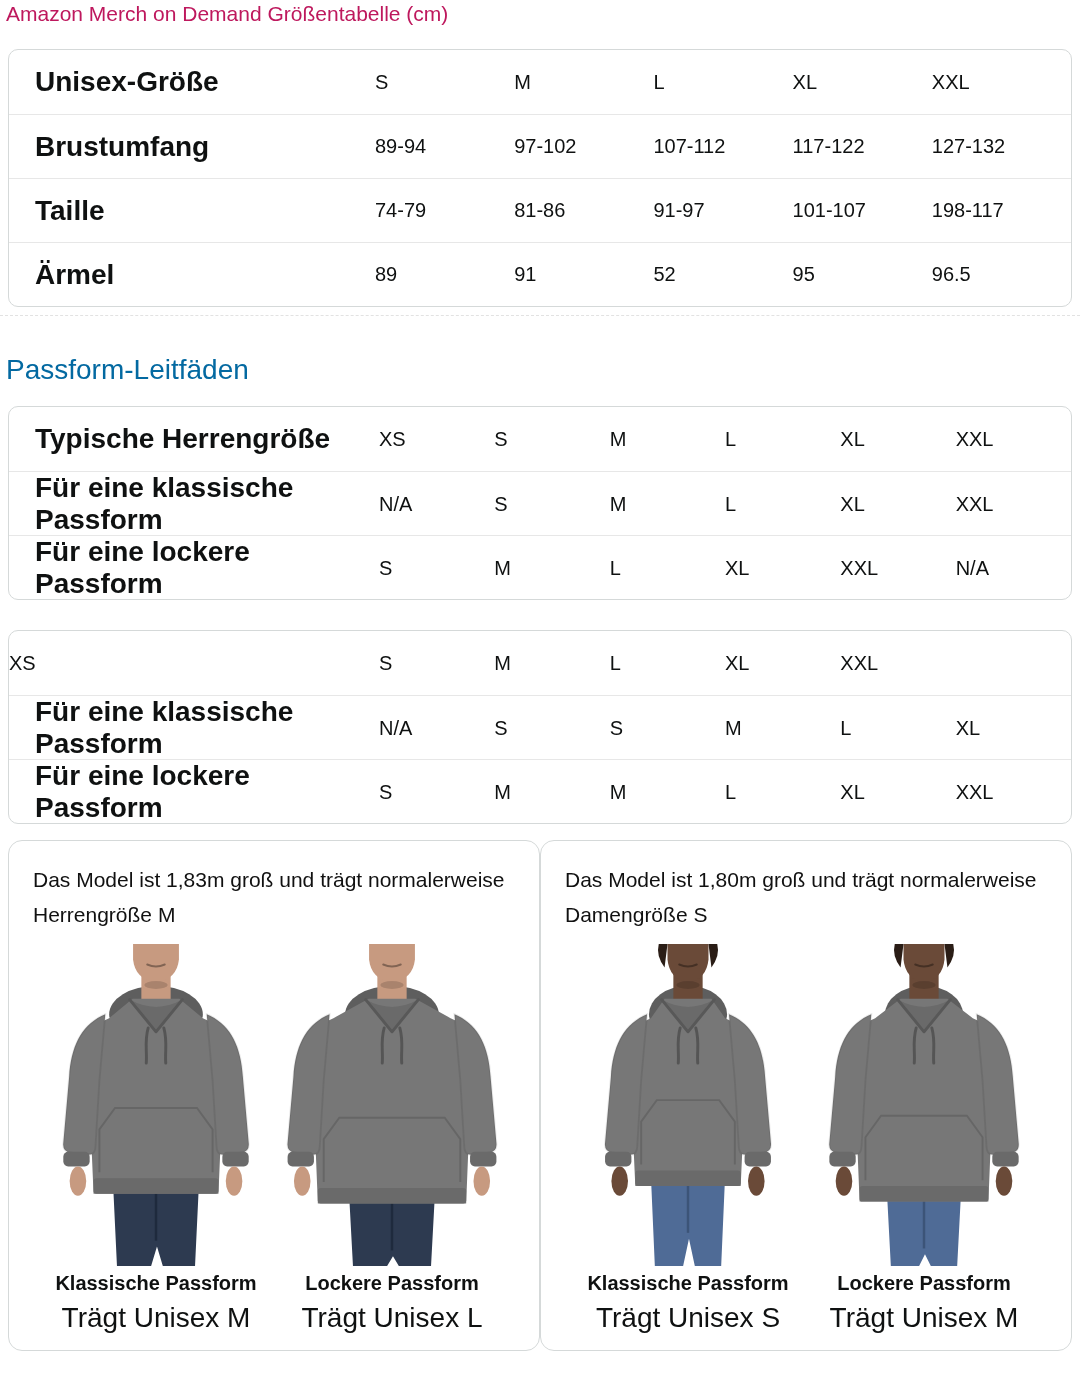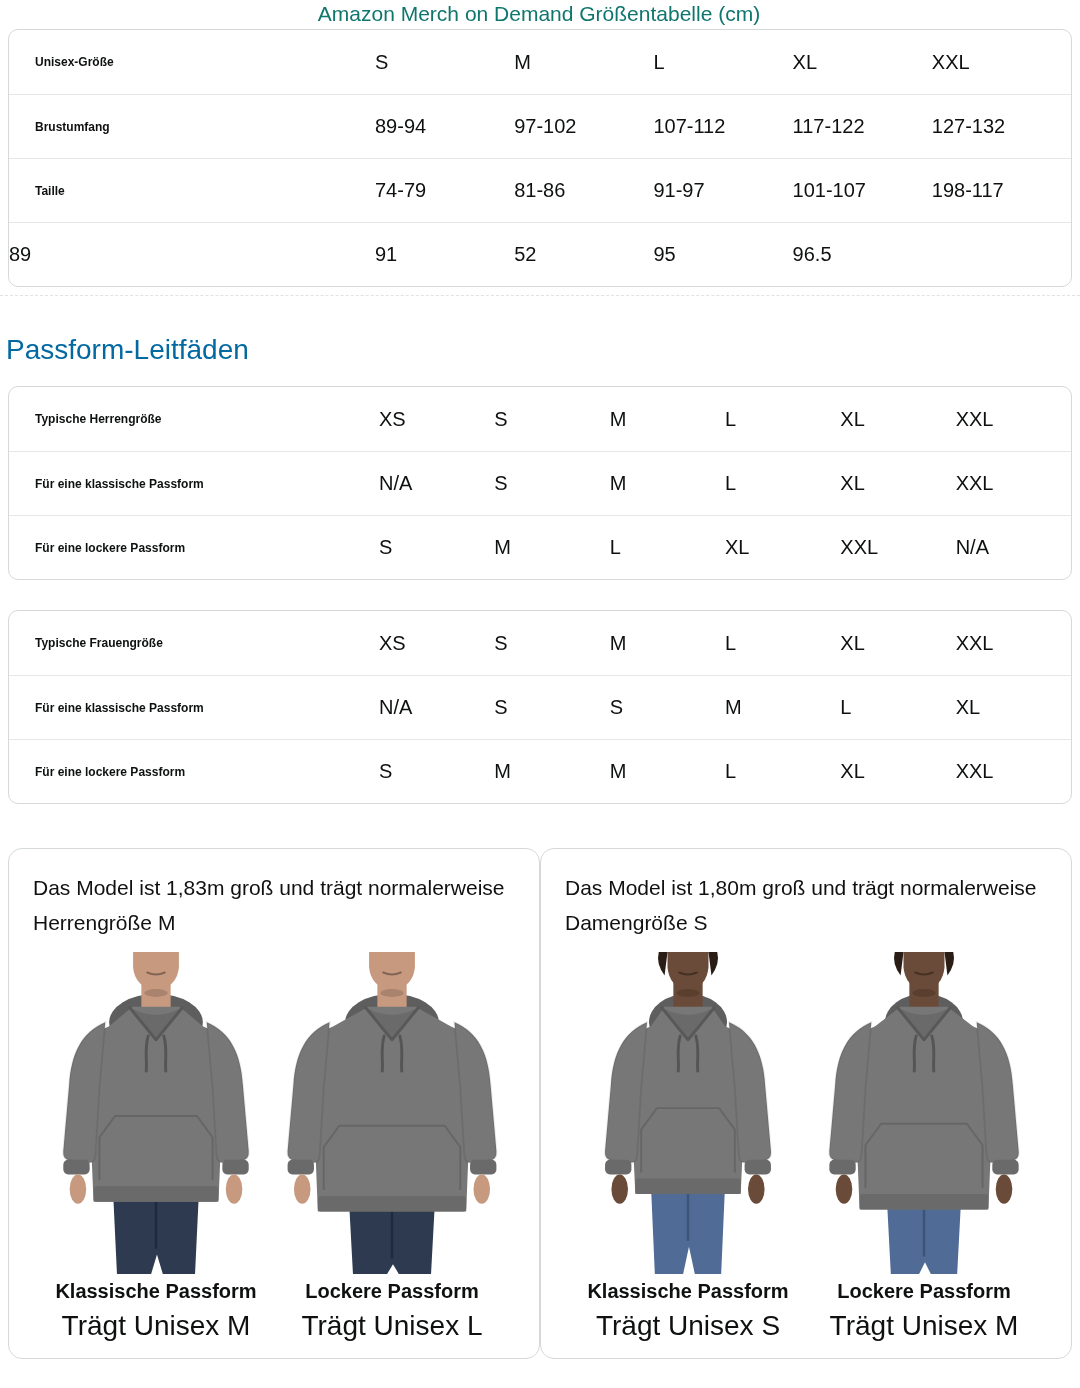--- a/index.html
+++ b/index.html
@@ -5,48 +5,48 @@
   * { box-sizing: border-box; margin: 0; padding: 0; }
   html, body { background: #ffffff; }
   body {
     width: 1080px; height: 1388px;
     font-family: "Liberation Sans", "DejaVu Sans", sans-serif;
     color: #0f1111;
     overflow: hidden;
   }
   .page { padding: 0 8px; }
   .page-title {
-    font-size: 21px; font-weight: 400; color: #0f766e;
-    padding: 2px 0 0 0; margin-left: -2px; margin-bottom: 3px; text-align: center;
+    font-size: 21px; font-weight: 400; color: #be185d;
+    padding: 2px 0 0 0; margin-left: -2px; margin-bottom: 23px;
   }
   
   .sizing-table {
     border: 1px solid #d5d9d9; border-radius: 10px;
     overflow: hidden; background: #fff;
   }
   .t-row {
     display: grid; align-items: center; height: 64px;
     border-top: 1px solid #e7e7e7;
   }
   .t-row:first-child { border-top: none; }
   .main-cols { grid-template-columns: 366px repeat(5, 1fr); }
   .fit-cols  { grid-template-columns: 370px repeat(6, 1fr); }
-  .t-label { font-weight: 700; font-size: 12px; padding-left: 26px; }
+  .t-label { font-weight: 700; font-size: 28px; padding-left: 26px; }
   .t-cell  { font-weight: 400; font-size: 20px; }
   .dashed-divider {
     border-top: 1px dashed #e2e2e2; margin: 8px -8px 0 -8px;
   }
   .note-text { font-size: 20px; margin: 9px 0 0 -2px; color: #111; }
   .section-heading {
     font-size: 28px; font-weight: 400; color: #0369a1;
     margin: 38px 0 20px -2px;
   }
   .fit-table-gap { margin-top: 30px; }
   
-  .cards-row { display: flex; margin-top: 44px; }
+  .cards-row { display: flex; margin-top: 16px; }
   .model-card {
     flex: 1; border: 1px solid #d5d9d9; border-radius: 14px;
     padding: 22px 24px 16px 24px; background: #fff;
   }
   .card-description { font-size: 21px; line-height: 1.65; color: #111; }
   .figures-row { display: flex; justify-content: center; gap: 8px; margin-top: 12px; }
   .figure { width: 228px; text-align: center; }
   .photo { width: 226px; height: 322px; margin: 0 auto; }
   .photo svg { width: 100%; height: 100%; display: block; }
   .caption-bold { font-size: 20px; font-weight: 700; margin-top: 6px; }
@@ -78,20 +78,21 @@
     </div>
     <div class="t-row main-cols">
       <div class="t-label">Taille</div>
       <div class="t-cell">74-79</div>
       <div class="t-cell">81-86</div>
       <div class="t-cell">91-97</div>
       <div class="t-cell">101-107</div>
       <div class="t-cell">198-117</div>
     </div>
     <div class="t-row main-cols">
+      <div class="t-label">Ärmel</div>
       <div class="t-cell">89</div>
       <div class="t-cell">91</div>
       <div class="t-cell">52</div>
       <div class="t-cell">95</div>
       <div class="t-cell">96.5</div>
     </div>
   </div>
 
   <div class="dashed-divider"></div>
 
@@ -122,21 +123,20 @@
       <div class="t-cell">M</div>
       <div class="t-cell">L</div>
       <div class="t-cell">XL</div>
       <div class="t-cell">XXL</div>
       <div class="t-cell">N/A</div>
     </div>
   </div>
 
   <div class="sizing-table fit-table-gap">
     <div class="t-row fit-cols">
-      <div class="t-label">Typische Frauengröße</div>
       <div class="t-cell">XS</div>
       <div class="t-cell">S</div>
       <div class="t-cell">M</div>
       <div class="t-cell">L</div>
       <div class="t-cell">XL</div>
       <div class="t-cell">XXL</div>
     </div>
     <div class="t-row fit-cols">
       <div class="t-label">Für eine klassische Passform</div>
       <div class="t-cell">N/A</div>

